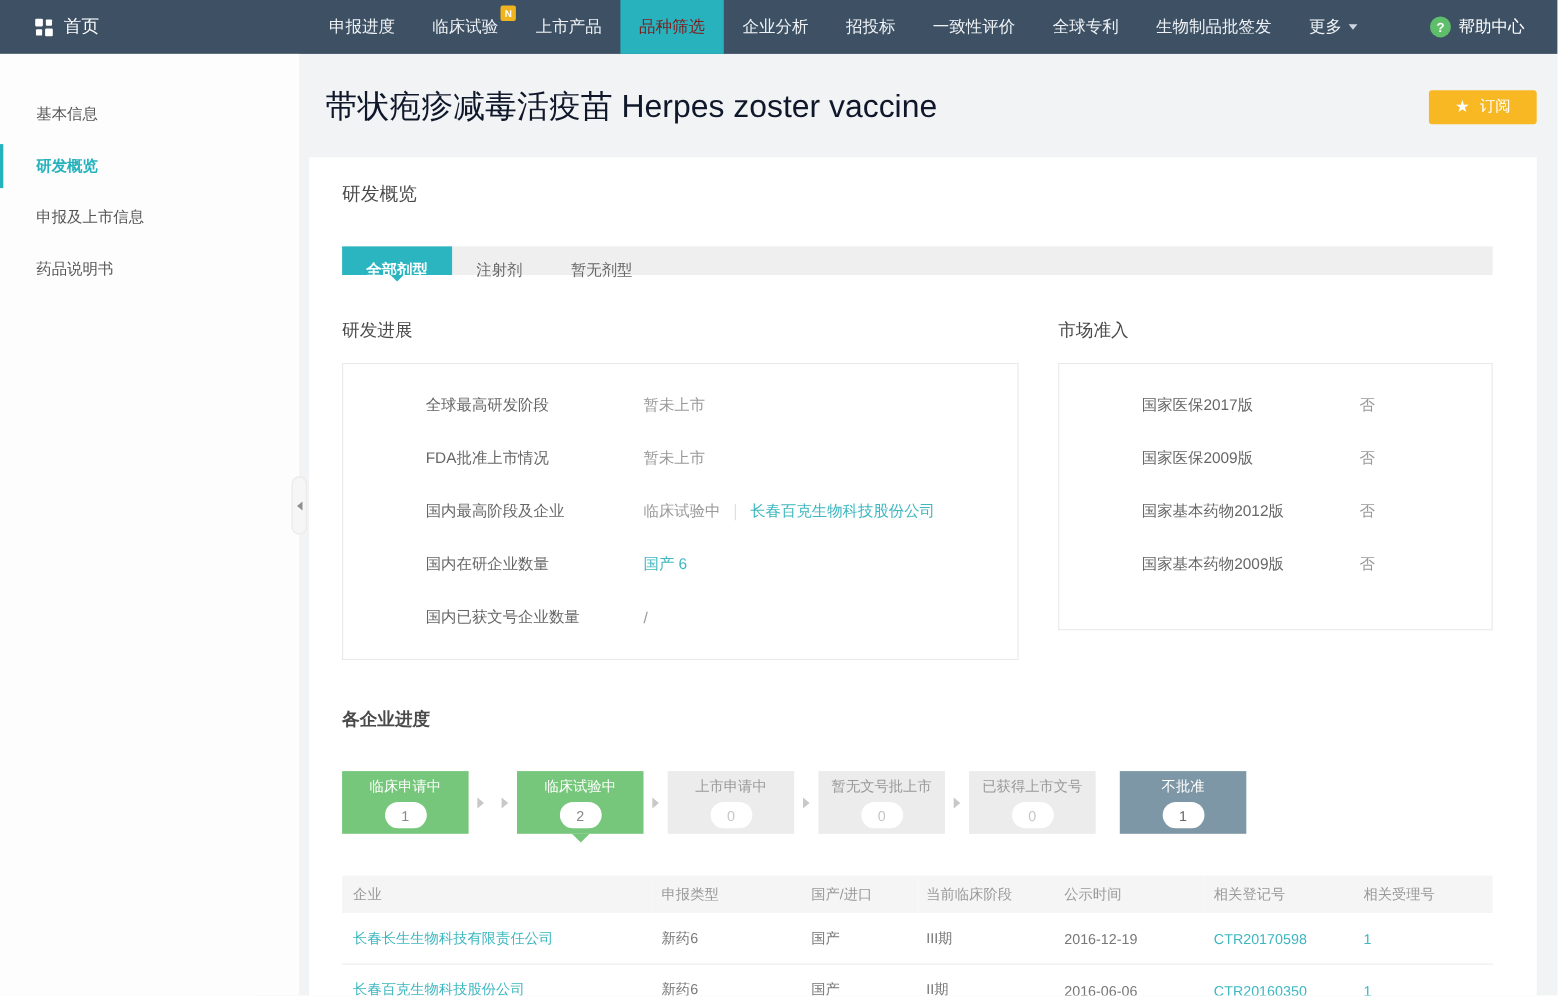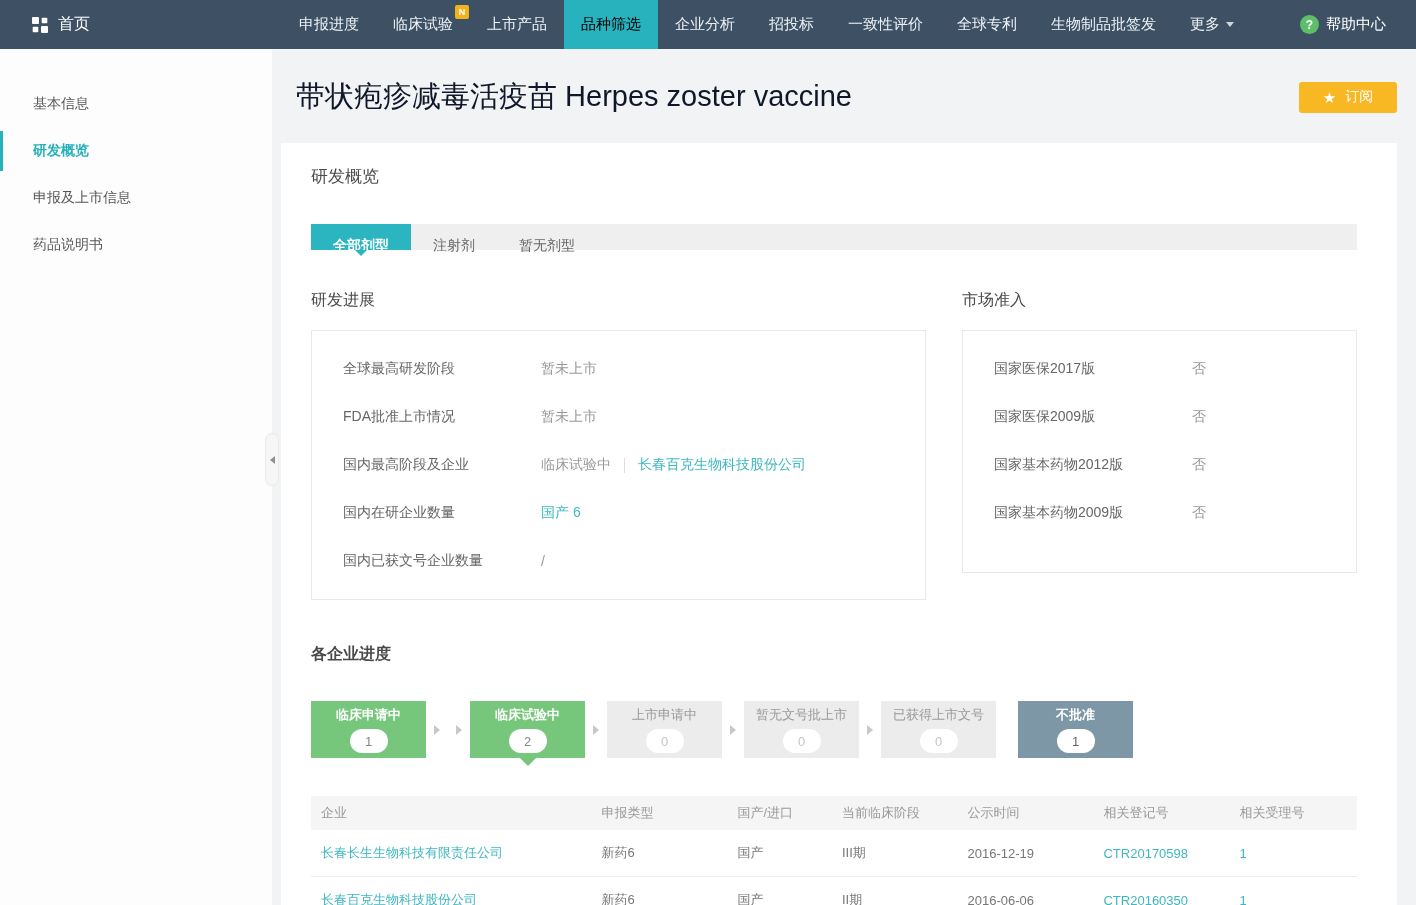--- a/index.html
+++ b/index.html
@@ -10,21 +10,21 @@
     background:#f2f3f4; color:#555;
   }
   
   .navbar { height:49px; background:#3e5164; display:flex; align-items:stretch; color:#fff; }
   .brand { display:flex; align-items:center; gap:9px; padding:0 16px 0 32px; font-size:16px; cursor:pointer; }
   .grid-icon { width:17px; height:16px; display:grid; grid-template-columns:7px 7px; grid-template-rows:7px 7px; gap:2px; }
   .grid-icon i { background:#fff; border-radius:1px; display:block; }
   .grid-icon i:nth-child(2), .grid-icon i:nth-child(3) { transform:scale(.8); }
   .menu { display:flex; align-items:stretch; margin-left:176px; }
   .nav-item { display:flex; align-items:center; padding:0 17px; font-size:15px; color:#eef2f6; cursor:pointer; position:relative; white-space:nowrap; }
-  .nav-item.active { background:#28b2be; color:#000000; }
+  .nav-item.active { background:#28b2be; color:#7f1d1d; }
   .badge { position:absolute; top:5px; right:1px; width:14px; height:14px; background:#f0b41e; color:#fff;
            font-size:9px; font-weight:bold; display:flex; align-items:center; justify-content:center; border-radius:2px; }
   .caret { width:0; height:0; border-left:4px solid transparent; border-right:4px solid transparent; border-top:5px solid #cdd6de; margin-left:6px; }
   .help { margin-left:auto; display:flex; align-items:center; gap:7px; padding:0 30px; font-size:15px; cursor:pointer; }
   .q-icon { width:19px; height:19px; border-radius:50%; background:#5fbe6a; color:#fff; font-size:12px; font-weight:bold;
             display:flex; align-items:center; justify-content:center; }
   
   .layout { display:flex; height:856px; position:relative; }
   aside { width:272px; background:#fdfdfd; padding-top:35px; flex-shrink:0; }
   .side-item { padding:11px 0 11px 30px; font-size:14px; color:#555; cursor:pointer; border-left:3px solid transparent; margin-bottom:7px; }
@@ -47,29 +47,29 @@
   .tab.active { background:#2ab5c0; color:#fff; font-weight:bold; }
   .tab.active::after { content:""; position:absolute; left:50%; transform:translateX(-50%); top:100%;
                        border:6px solid transparent; border-top-color:#2ab5c0; }
   
   .panels { display:flex; gap:36px; margin-top:40px; }
   .panel-left { width:615px; flex-shrink:0; }
   .panel-right { flex:1; }
   h3 { margin:0 0 19px; font-size:16px; font-weight:normal; color:#4a4a4a; }
   .box { border:1px solid #e9e9e9; min-height:243px; padding:14px 0; }
   .info-row { display:flex; align-items:center; padding:15px 0 15px 31px; font-size:14px; }
-  .info-label { width:198px; color:#666; flex-shrink:0; }
+  .info-label { width:198px; color:#666; flex-shrink:0;margin-left:44px; }
   .info-value { color:#999; display:flex; align-items:center; }
   .vdiv { width:1px; height:15px; background:#ddd; margin:0 13px; }
   .link { color:#3eb7c0; text-decoration:none; cursor:pointer; }
   
   .progress-head { margin:44px 0 36px;font-weight:bold; }
   .flow { display:flex; align-items:center; }
   .step { width:115px; height:57px; display:flex; flex-direction:column; align-items:center; justify-content:center; gap:5px; position:relative; cursor:default; }
-  .s-label { font-size:13px; font-weight:bold; white-space:nowrap; }
+  .s-label { font-size:13px; font-weight:normal; white-space:nowrap; }
   .pill { min-width:38px; height:24px; padding:0 9px; border-radius:12px; background:#fff; display:flex; align-items:center; justify-content:center; font-size:13px; }
   .step.green { background:#76c77b; } .step.green .s-label { color:#fff; } .step.green .pill { color:#888; }
   .step.gray  { background:#ececec; } .step.gray .s-label { color:#999; font-weight:normal; } .step.gray .pill { color:#c6c6c6; }
   .step.slate { background:#7e97a6; } .step.slate .s-label { color:#fff; } .step.slate .pill { color:#666; }
   .step.pointer::after { content:""; position:absolute; top:100%; left:50%; transform:translateX(-50%);
                          border:8px solid transparent; border-top-color:#76c77b; }
   .sep { width:0; height:0; border-left:6px solid #c8c8c8; border-top:5px solid transparent; border-bottom:5px solid transparent; margin:0 8px; flex-shrink:0; }
   .sep.blank { border:none; width:6px; height:0; }
   
   .table-wrap { margin-top:38px; }

